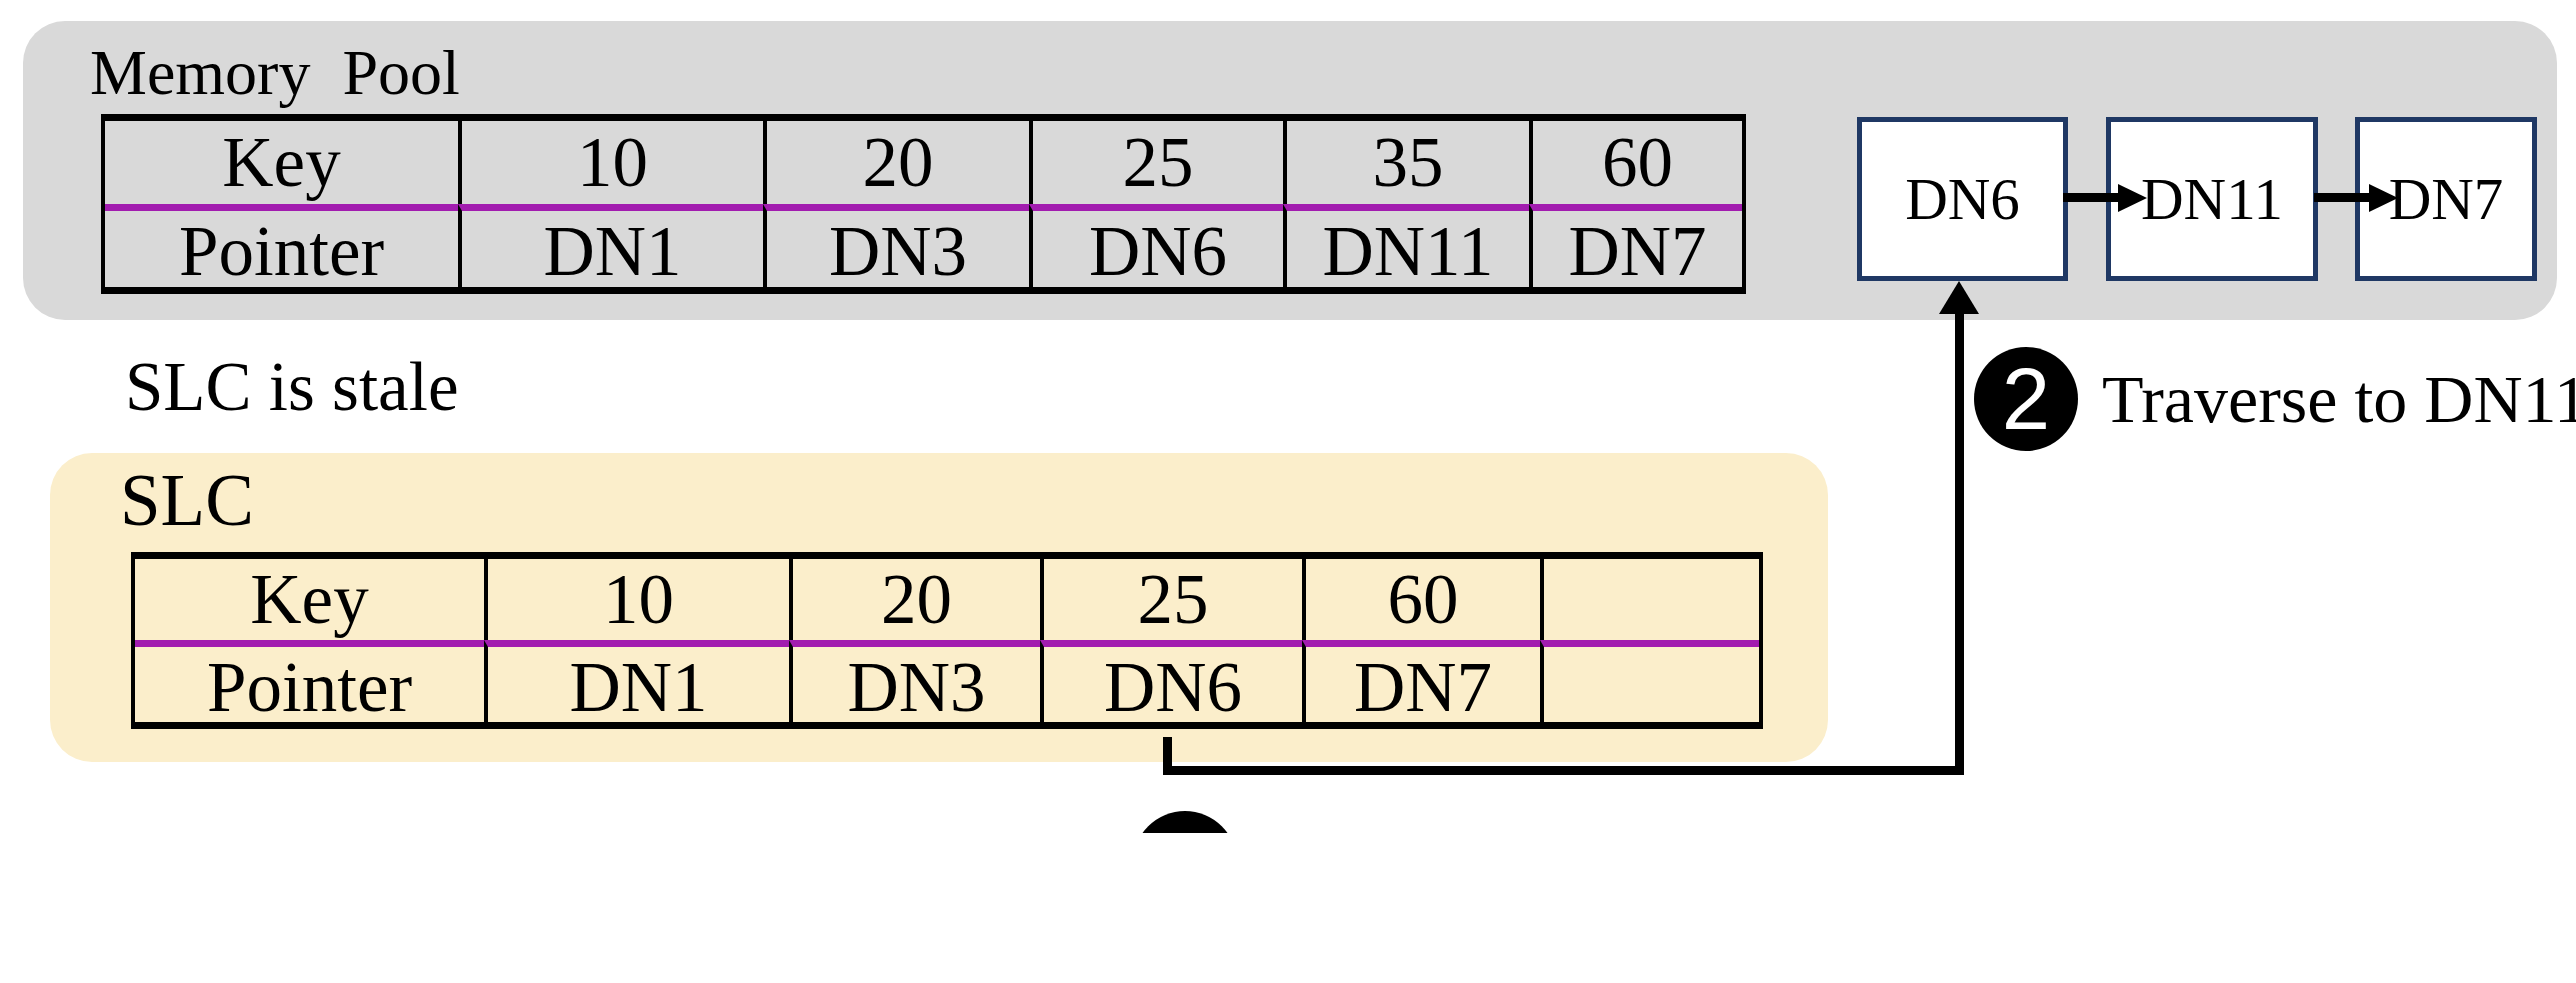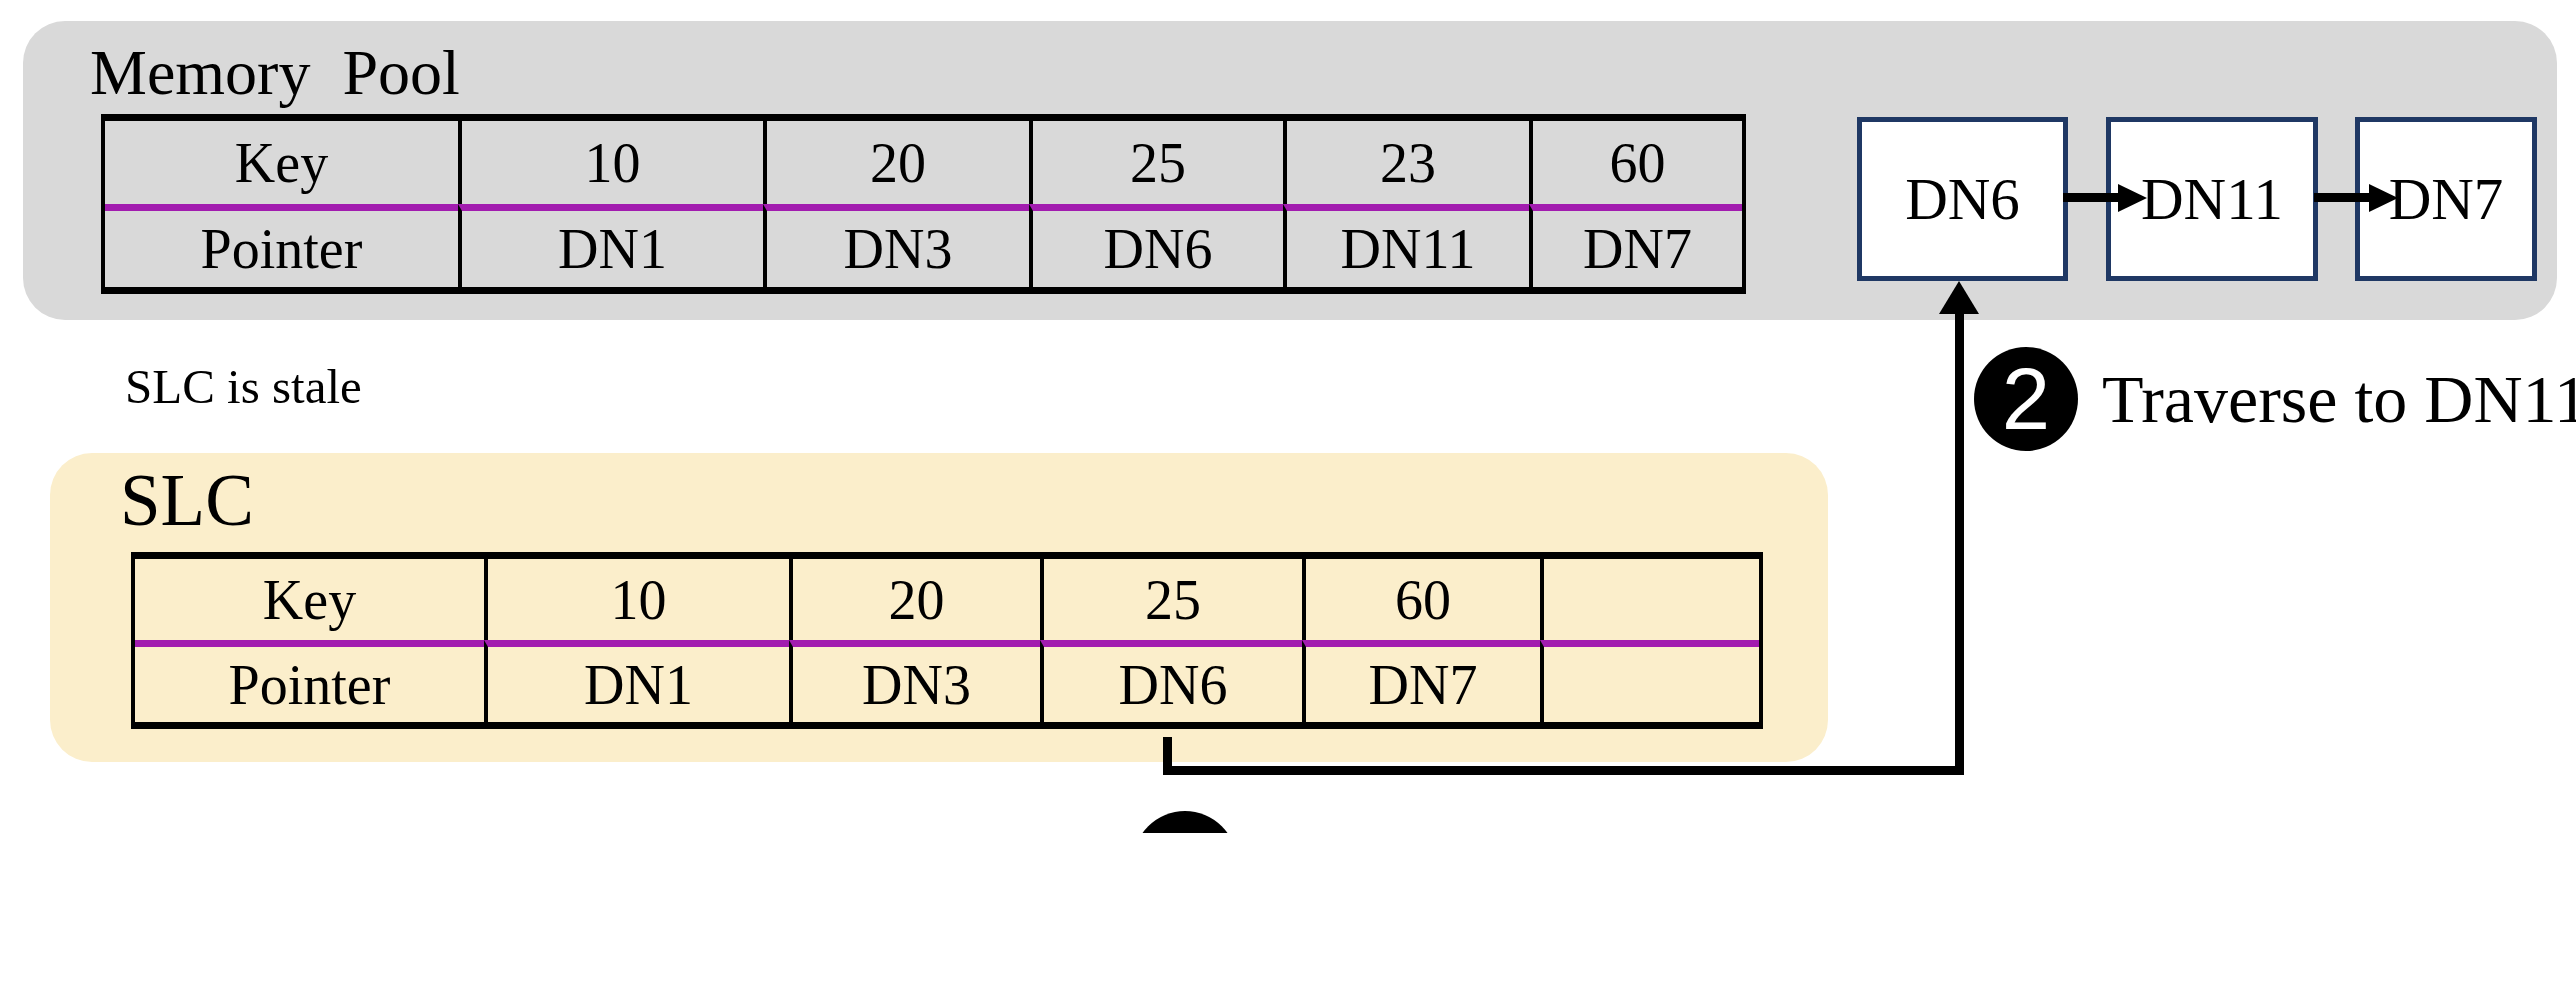--- a/index.html
+++ b/index.html
@@ -15,21 +15,21 @@
   }
 
   
   .panel { position: absolute; border-radius: 42px; }
   #gray-panel   { left: 22.5px;  top: 21px;  width: 2534px; height: 299px; background: #d9d9d9; }
   #yellow-panel { left: 50px;  top: 453px; width: 1778px; height: 309px; background: #fbeecb; }
 
   
   .label { position: absolute; white-space: pre; }
   #memory-pool-title { left: 90px; top: 36px;  font-size: 64px; line-height: 73px; }
-  #stale-note        { left: 125px; top: 348px; font-size: 49px; line-height: 78px; text-align: right; }
+  #stale-note        { left: 125px; top: 348px; font-size: 69px; line-height: 78px; text-align: right; }
   #slc-title         { left: 95px; top: 460px; font-size: 73px; line-height: 81px; margin-left: 25px; }
 
   
   .kv-table {
     position: absolute;
     display: grid;
     border: 4.3px solid #000;
     border-top-width: 7px;
     border-bottom-width: 7px;
     box-sizing: border-box;
@@ -39,21 +39,21 @@
     grid-template-columns: 353px 305px 266px 254px 246px 1fr;
     grid-template-rows: 83px 1fr;
   }
   #slc-table {
     left: 131px; top: 552px; width: 1632px; height: 177px;
     grid-template-columns: 349px 305px 251px 262px 238px 1fr;
     grid-template-rows: 81px 1fr;
   }
   .kv-table .cell {
     display: flex; align-items: center; justify-content: center;
-    font-size: 56px;
+    font-size: 71px;
     border-left: 4.3px solid #000;
     text-align: right;
   }
   .kv-table .cell.first-col { border-left: none; }
   .kv-table .cell.second-row { border-top: 7px solid #a21caf; }
 
   
   .node {
     position: absolute;
     top: 117px; height: 164px;
@@ -122,21 +122,21 @@
 
   <div id="memory-pool-title" class="label">Memory  Pool</div>
   <div id="stale-note" class="label">SLC is stale</div>
   <div id="slc-title" class="label">SLC</div>
 
   <div id="memory-table" class="kv-table">
     <div class="cell first-col">Key</div>
     <div class="cell">10</div>
     <div class="cell">20</div>
     <div class="cell">25</div>
-    <div class="cell">23</div>
+    <div class="cell">35</div>
     <div class="cell">60</div>
     <div class="cell first-col second-row">Pointer</div>
     <div class="cell second-row">DN1</div>
     <div class="cell second-row">DN3</div>
     <div class="cell second-row">DN6</div>
     <div class="cell second-row">DN11</div>
     <div class="cell second-row">DN7</div>
   </div>
 
   <div id="slc-table" class="kv-table">

